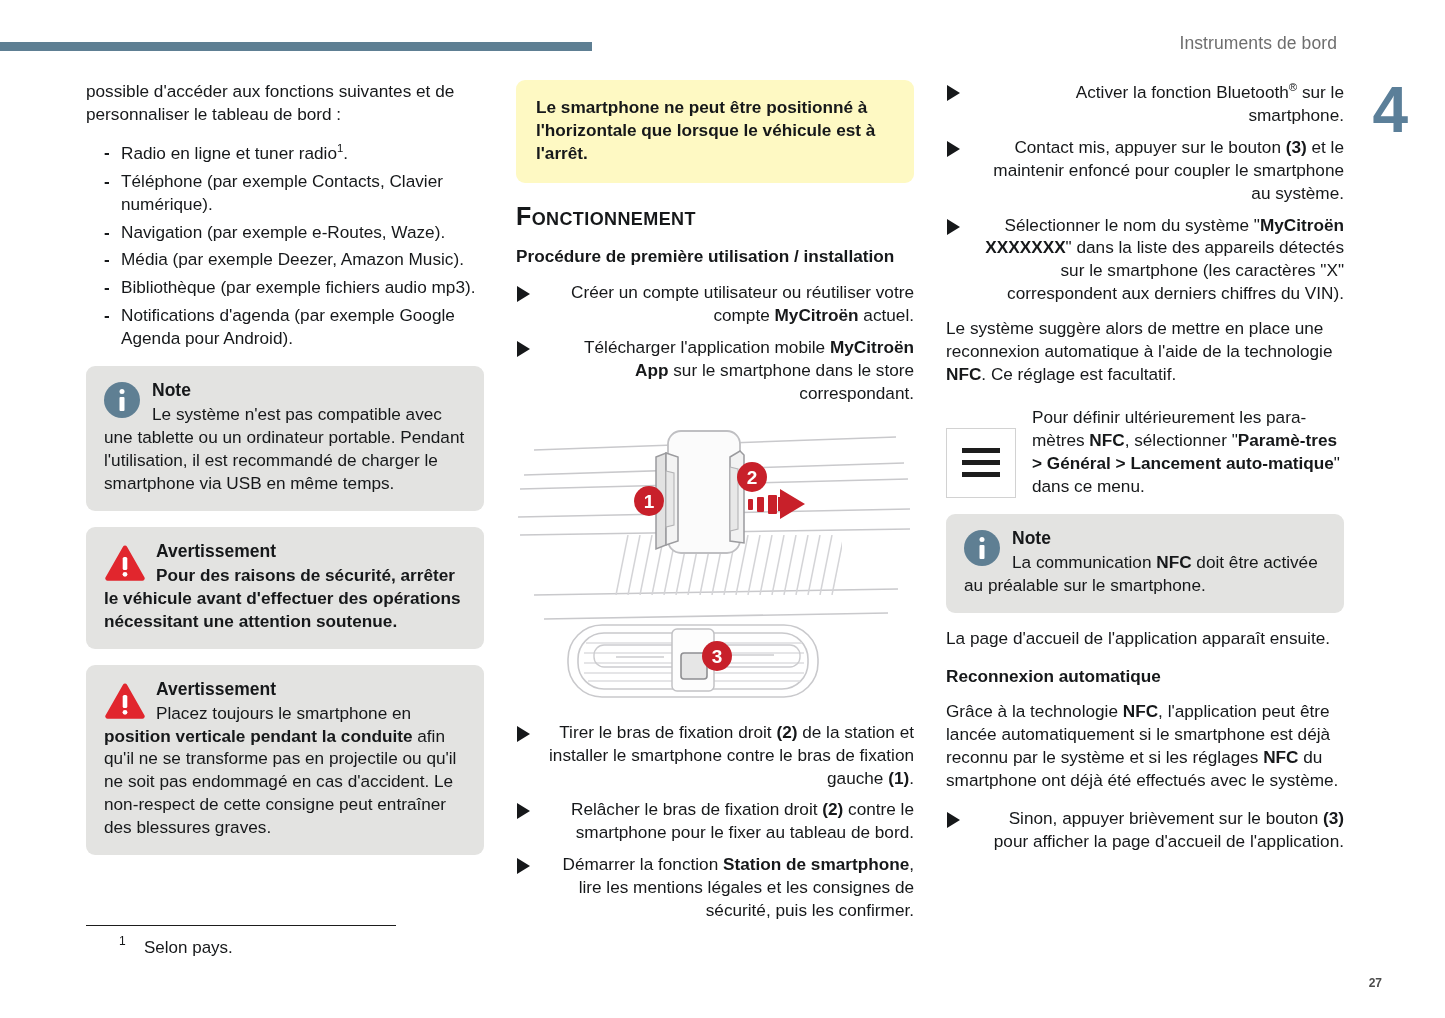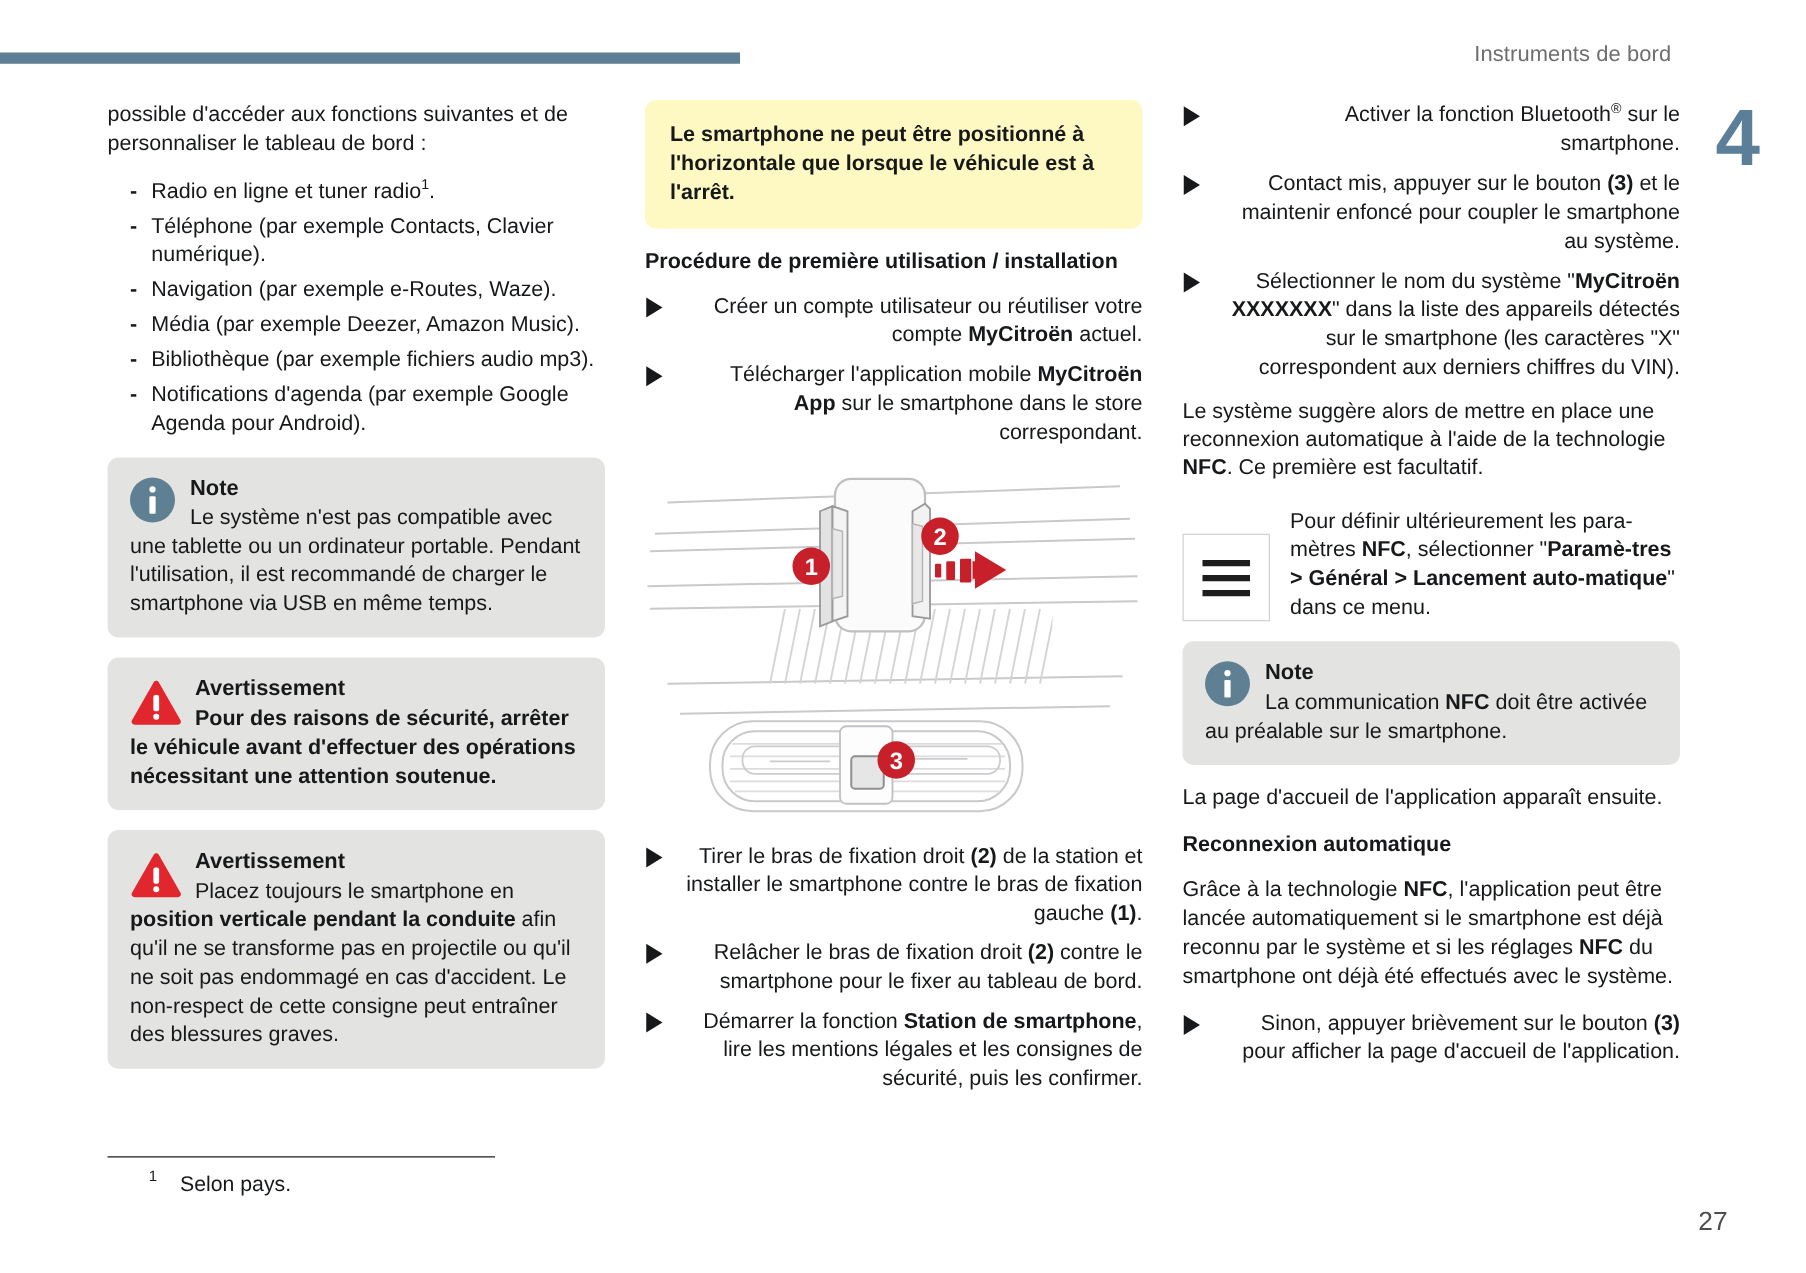--- a/index.html
+++ b/index.html
@@ -38,22 +38,22 @@
     font-size: 64px;
     font-weight: bold;
     color: #5b7f99;
     line-height: 1;
     letter-spacing: -1px;
   }
   .page-number {
     position: absolute;
     right: 63px;
     bottom: 28px;
-    font-size: 21px;
-    font-weight: normal;
+    font-size: 12px;
+    font-weight: bold;
     color: #4d4d4d;
   }
 
   
   .columns {
     position: absolute;
     left: 86px;
     top: 80px;
     width: 1272px;
     height: 900px;
@@ -317,20 +317,21 @@
     </div>
 
   </div>
 
   <div class="col">
 
     <div class="box-plain">
       <p>Le smartphone ne peut être positionné à l'horizontale que lorsque le véhicule est à l'arrêt.</p>
     </div>
 
+    <h2 class="h-section">Fonctionnement</h2>
     <h3 class="h-sub">Procédure de première utilisation / installation</h3>
 
     <ul class="arrow-list">
       <li><span class="tri"></span><span>Créer un compte utilisateur ou réutiliser votre compte </span><b>MyCitroën</b><span> actuel.</span></li>
       <li><span class="tri"></span><span>Télécharger l'application mobile </span><b>MyCitroën App</b><span> sur le smartphone dans le store correspondant.</span></li>
     </ul>
 
     <div class="illus">
       <svg width="398" height="288" viewBox="0 0 398 288">
         <defs>
@@ -435,21 +436,21 @@
   </div>
 
   <div class="col">
 
     <ul class="arrow-list">
       <li><span class="tri"></span><span>Activer la fonction Bluetooth</span><sup>®</sup><span> sur le smartphone.</span></li>
       <li><span class="tri"></span><span>Contact mis, appuyer sur le bouton </span><b>(3)</b><span> et le maintenir enfoncé pour coupler le smartphone au système.</span></li>
       <li><span class="tri"></span><span>Sélectionner le nom du système "</span><b>MyCitroën XXXXXXX</b><span>" dans la liste des appareils détectés sur le smartphone (les caractères "X" correspondent aux derniers chiffres du VIN).</span></li>
     </ul>
 
-    <p class="body"><span>Le système suggère alors de mettre en place une reconnexion automatique à l'aide de la technologie </span><b>NFC</b><span>. Ce première est facultatif.</span></p>
+    <p class="body"><span>Le système suggère alors de mettre en place une reconnexion automatique à l'aide de la technologie </span><b>NFC</b><span>. Ce réglage est facultatif.</span></p>
 
     <div class="menu-note">
       <div class="menu-icon-box">
         <span></span>
         <span></span>
         <span></span>
       </div>
       <div class="mn-text"><span>Pour définir ultérieurement les para-mètres </span><b>NFC</b><span>, sélectionner "</span><b>Paramè-tres &gt; Général &gt; Lancement auto-matique</b><span>" dans ce menu.</span></div>
     </div>
 

